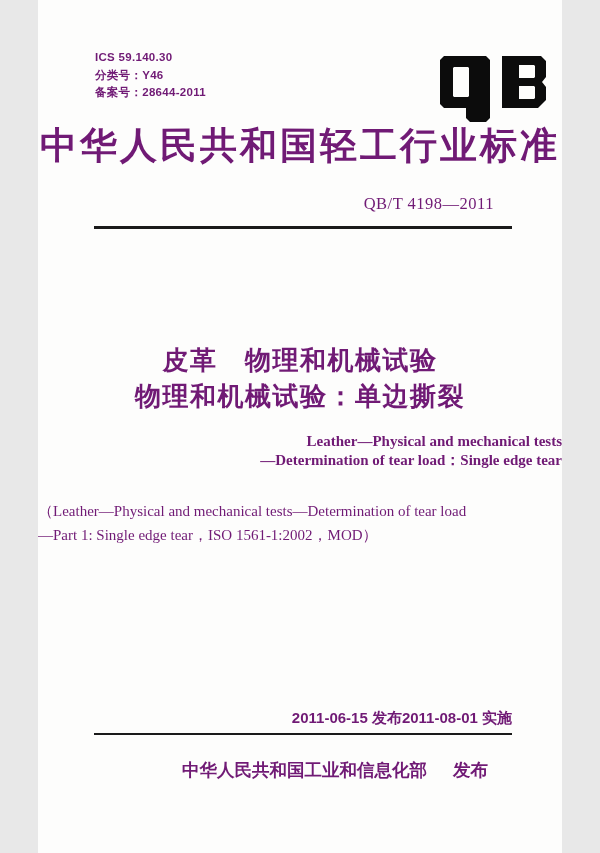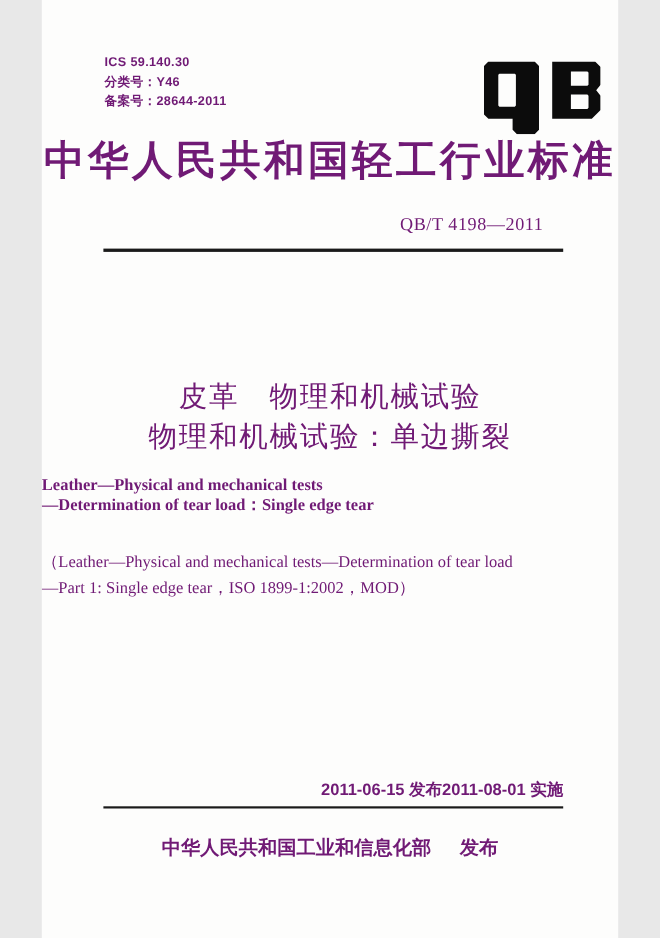--- a/index.html
+++ b/index.html
@@ -82,32 +82,32 @@
   .rule-bottom { top: 733px; height: 2px; }
 
   
   .title-cn {
     position: absolute;
     top: 342px;
     left: 0;
     width: 100%;
     text-align: center;
     font-size: 26px;
-    font-weight: normal;
+    font-weight: bold;
     line-height: 36px;
     letter-spacing: 1.5px;
   }
 
   
   .title-en {
     position: absolute;
     top: 432px;
     left: 0;
     width: 100%;
-    text-align: left;
+    text-align: right;
     font-family: "Liberation Serif", "DejaVu Serif", serif;
     font-weight: bold;
     font-size: 15px;
     line-height: 19px;
   }
 
   
   .reference {
     position: absolute;
     top: 499px;
@@ -134,20 +134,21 @@
   
   .publisher {
     position: absolute;
     top: 758px;
     left: 0;
     width: 100%;
     text-align: center;
     font-size: 17.5px;
     font-weight: bold;
     white-space: nowrap;
+    padding-left: 35px;
   }
   .publisher .gap { display: inline-block; width: 26px; }
 </style>
 </head>
 <body>
 
 <div class="page">
 
   <div class="meta-block">
     <div>ICS 59.140.30</div>
@@ -179,21 +180,21 @@
     <div>物理和机械试验：单边撕裂</div>
   </div>
 
   <div class="title-en">
     <div>Leather—Physical and mechanical tests</div>
     <div>—Determination of tear load：Single edge tear</div>
   </div>
 
   <div class="reference">
     <div>（Leather—Physical and mechanical tests—Determination of tear load</div>
-    <div>—Part 1: Single edge tear，ISO 1899-1:2002，MOD）</div>
+    <div>—Part 1: Single edge tear，ISO 1561-1:2002，MOD）</div>
   </div>
 
   <div class="dates-row">
     <span>2011-06-15 发布</span>
     <span>2011-08-01 实施</span>
   </div>
 
   <div class="rule rule-bottom"></div>
 
   <div class="publisher">

